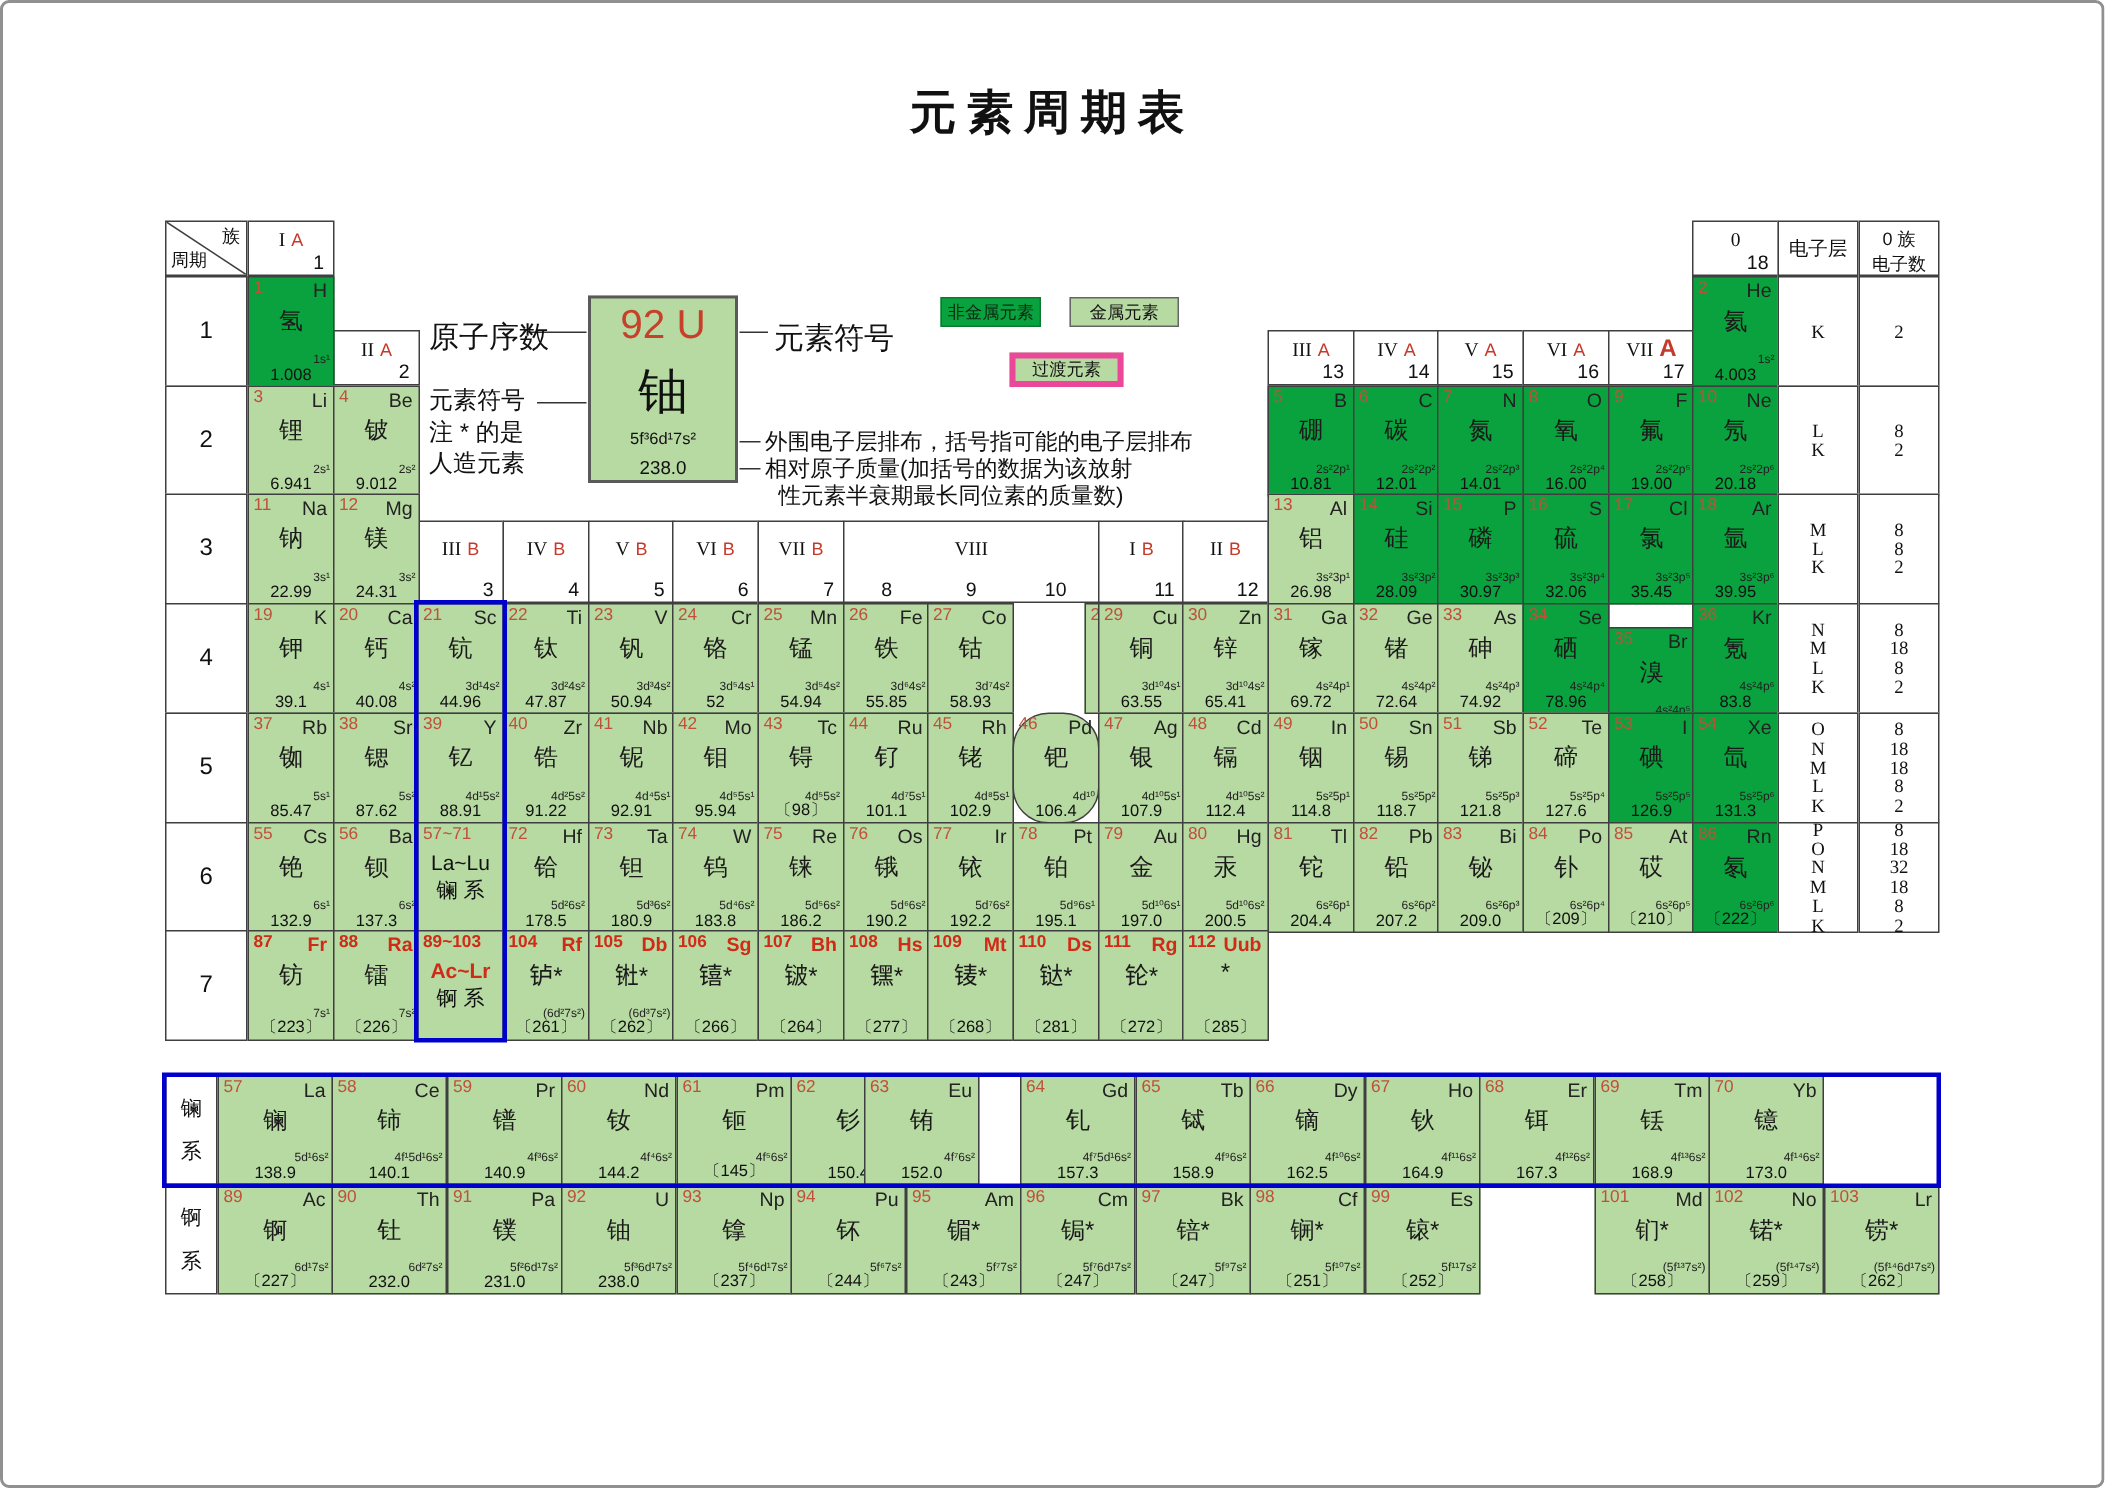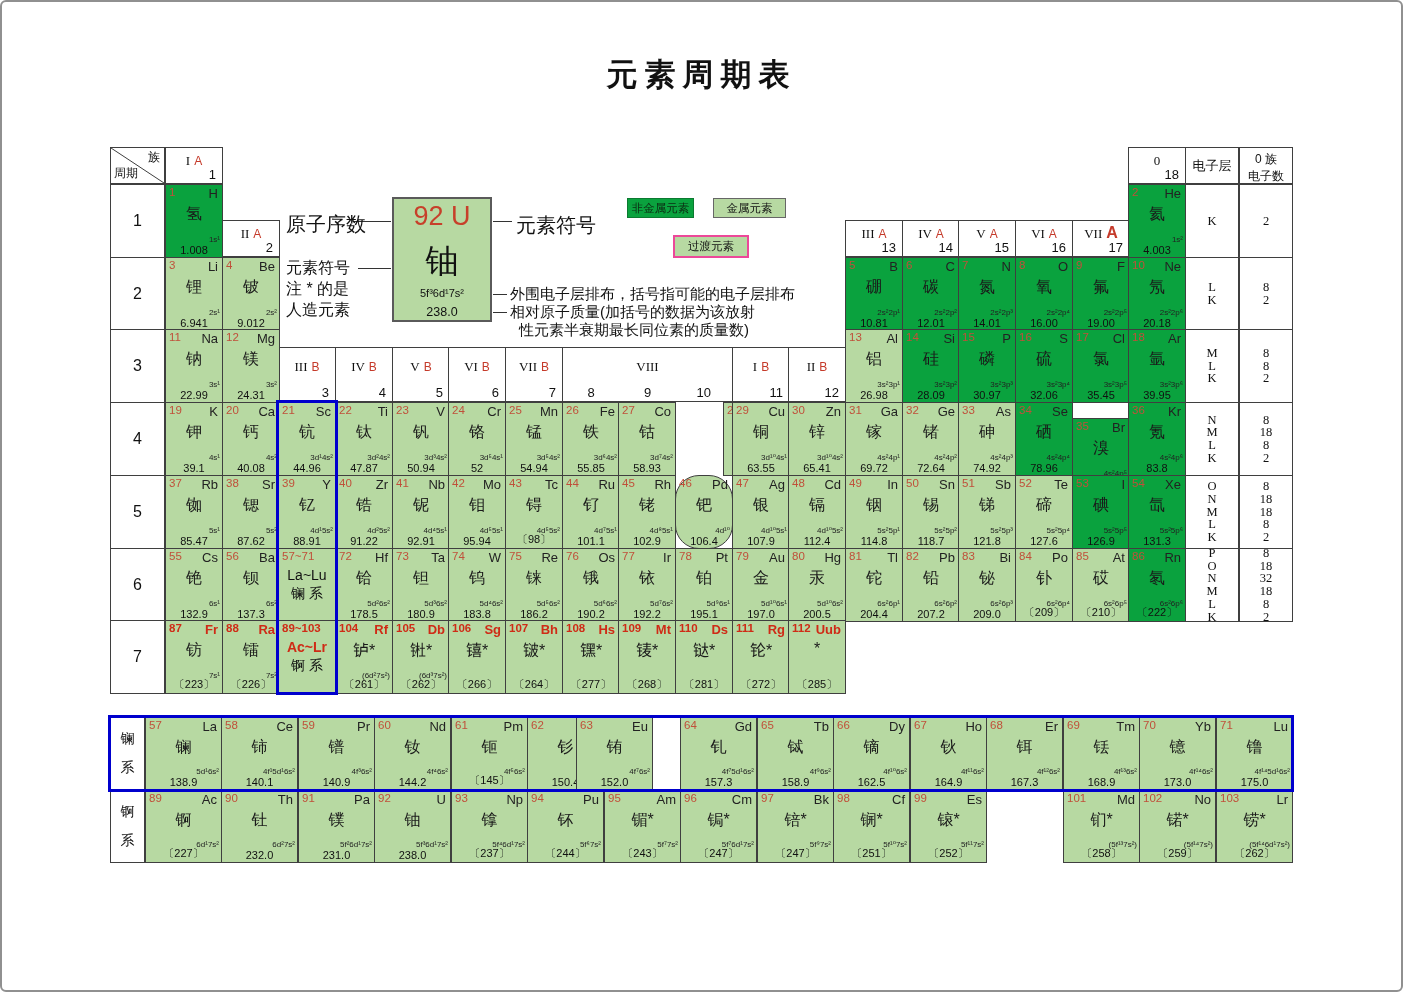--- a/index.html
+++ b/index.html
@@ -47,21 +47,21 @@
   .s-name{position:absolute;top:40px;left:0;width:100%;text-align:center;font-size:33px;color:#111;}
   .s-cfg{position:absolute;top:88px;left:0;width:100%;text-align:center;font-size:11px;}
   .s-mass{position:absolute;top:106px;left:0;width:100%;text-align:center;font-size:12.5px;}
   .pline{position:absolute;border-top:1.5px solid #333;height:0;}
   .plabel{position:absolute;font-size:20px;color:#111;white-space:nowrap;}
   .pblock{position:absolute;font-size:16px;line-height:21px;color:#111;white-space:nowrap;}
   .annot{position:absolute;font-size:15px;color:#111;white-space:nowrap;}
   .badge{position:absolute;box-sizing:border-box;font-size:11.5px;display:flex;align-items:center;justify-content:center;}
   .badge.nonmetal{background:var(--dg);border:1px solid #0b7a30;color:#0c2a12;}
   .badge.metal{background:var(--lg);border:1px solid #666;color:#111;}
-  .badge.transition{background:var(--lg);border:2px solid #ec4899;color:#111;}
+  .badge.transition{background:var(--lg);border:4px solid #ec4899;color:#111;}
   .corner{position:absolute;left:108px;top:145px;width:55px;height:37px;box-sizing:border-box;
           border:1px solid var(--line);background:#fff;}
   .corner .c-top{position:absolute;top:1px;right:4px;font-size:12px;}
   .corner .c-bottom{position:absolute;bottom:1px;left:3px;font-size:12px;}
   .notes{position:absolute;left:862px;top:648px;font-size:15px;line-height:21px;color:#111;white-space:nowrap;}
   .notes .n2{margin-left:45px;}
 </style>
 </head>
 <body>
 
@@ -888,27 +888,20 @@
         <div class="name">铥</div>
         <span class="cfg">4f¹³6s²</span>
         <span class="mass">168.9</span>
       </div>
       <div class="cell" style="left: 1137px; top: 715px; width: 77px; height: 73px;">
         <span class="num">70</span>
         <span class="sym">Yb</span>
         <div class="name">镱</div>
         <span class="cfg">4f¹⁴6s²</span>
         <span class="mass">173.0</span>
-      </div>
-      <div class="cell" style="left: 1214px; top: 715px; width: 77px; height: 73px;">
-        <span class="num">71</span>
-        <span class="sym">Lu</span>
-        <div class="name">镥</div>
-        <span class="cfg">4f¹⁴5d¹6s²</span>
-        <span class="mass">175.0</span>
       </div>
       <div class="rowlabel" style="left: 108px; top: 788px; width: 35px; height: 73px;">
         <div>锕</div>
         <div>系</div>
       </div>
       <div class="cell" style="left: 143px; top: 788px; width: 77px; height: 73px;">
         <span class="num">89</span>
         <span class="sym">Ac</span>
         <div class="name">锕</div>
         <span class="cfg">6d¹7s²</span>

